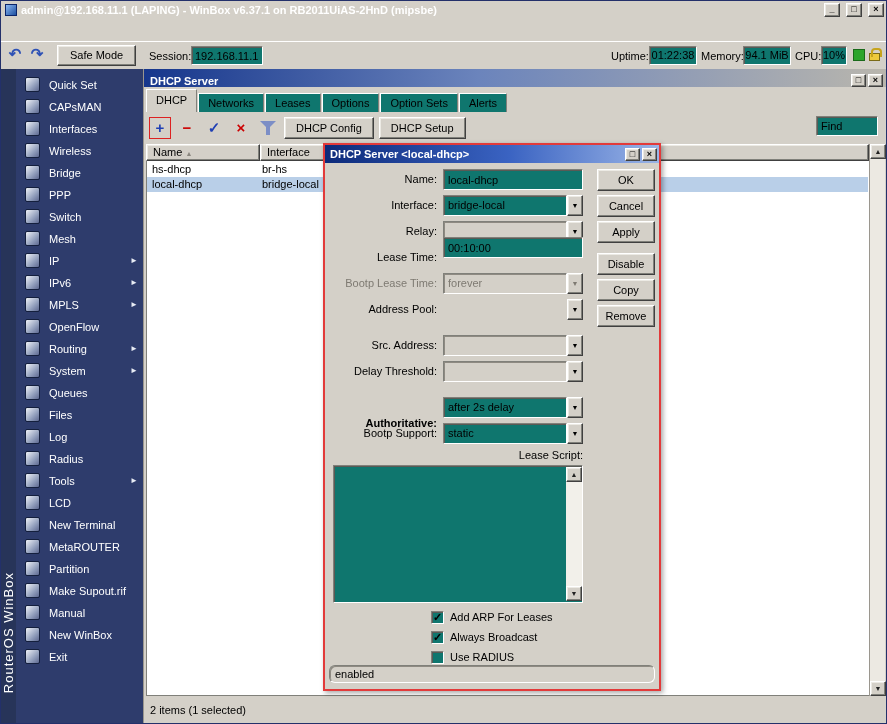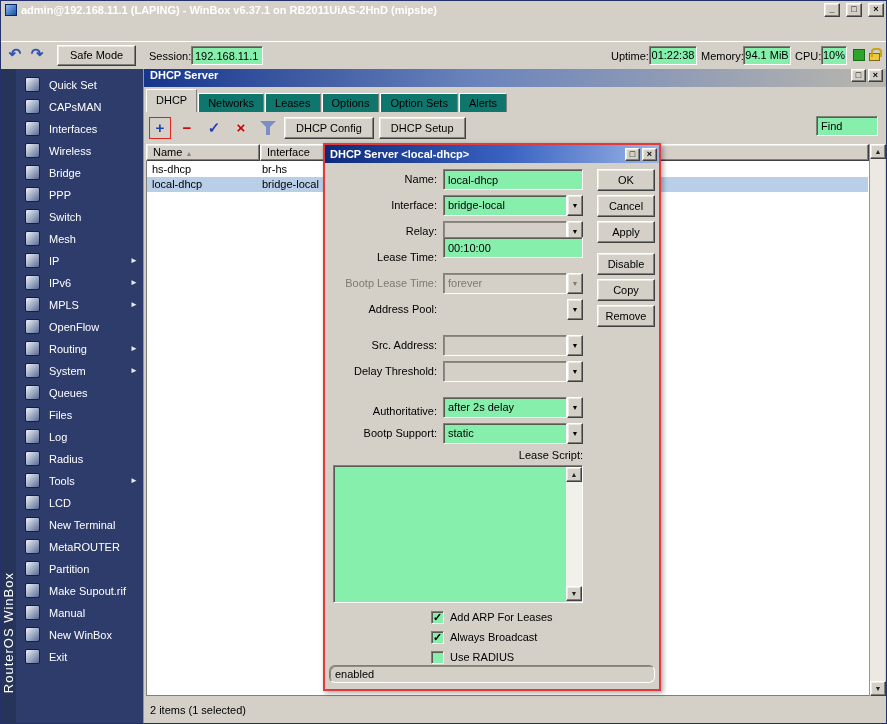--- a/index.html
+++ b/index.html
@@ -3,41 +3,41 @@
 <meta charset="utf-8">
 <style>
 *{margin:0;padding:0;box-sizing:border-box;font-family:"Liberation Sans",sans-serif;}
 body{background:#8a8a8a;}
 #win{position:relative;width:887px;height:724px;background:#d4d0c8;border:1px solid #23306a;overflow:hidden;font-size:11px;color:#000;}
 .abs{position:absolute;}
 .titlebar{left:0;top:0;width:100%;height:18px;color:#fff;font-weight:bold;display:flex;align-items:center;gap:4px;padding:0 2px 0 4px;}
 .app-ico{width:12px;height:12px;background:linear-gradient(135deg,#8cb8f2,#1c4fa0);border:1px solid #0a246a;flex:0 0 auto;}
 .title-text{flex:1;white-space:nowrap;overflow:hidden;font-size:11px;}
 .raised{background:#d4d0c8;border:1px solid #404040;border-top-color:#fff;border-left-color:#fff;box-shadow:inset -1px -1px 0 #80807a,inset 1px 1px 0 #eceae4;}
-.sunken{background:#86efac;border:1px solid #fff;border-top-color:#80807a;border-left-color:#80807a;box-shadow:inset 1px 1px 0 #5a5a55;}
+.sunken{background:#0f766e;border:1px solid #fff;border-top-color:#80807a;border-left-color:#80807a;box-shadow:inset 1px 1px 0 #5a5a55;}
 .sunken-gray{background:#d4d0c8;border:1px solid #fff;border-top-color:#80807a;border-left-color:#80807a;box-shadow:inset 1px 1px 0 #8e8a82;}
 .winbtn{width:16px;height:14px;font-size:9px;line-height:11px;text-align:center;font-weight:bold;color:#000;flex:0 0 auto;margin-left:2px;}
 .menubar{left:0;top:19px;width:100%;height:21px;display:flex;align-items:center;padding-left:2px;}
 .menu-item{padding:2px 9px;}
 .toolbar{left:0;top:40px;width:100%;height:28px;border-top:1px solid #fff;}
 .flat-ico{width:20px;height:22px;text-align:center;font-size:15px;line-height:20px;color:#2f52b5;font-weight:bold;}
 .tlabel{line-height:14px;}
 .tbox{height:19px;line-height:17px;text-align:center;overflow:hidden;padding:0 1px;}
 .greenbox{width:12px;height:12px;background:#2ca52c;border:1px solid #1a6a1a;}
 .lock{width:11px;height:8px;background:#edc93c;border:1px solid #7a6a16;}
 .lock::before{content:"";position:absolute;left:1px;top:-6px;width:7px;height:7px;border:2px solid #c7a41c;border-bottom:none;border-radius:4px 4px 0 0;}
 .sidebar{left:0;top:68px;width:142px;bottom:0;background:#2e3c6c;}
 .brandstrip{position:absolute;left:0;top:0;width:15px;height:100%;background:#273459;}
 .brand-text{position:absolute;bottom:30px;left:0;width:15px;color:#fff;font-size:13px;writing-mode:vertical-rl;transform:rotate(180deg);letter-spacing:1px;white-space:nowrap;}
 .side-items{position:absolute;left:15px;top:5px;right:0;}
 .side-item{height:22px;position:relative;color:#fff;line-height:22px;padding-left:33px;white-space:nowrap;}
 .side-item .ic{position:absolute;left:9px;top:3px;width:15px;height:15px;border:1px solid #141f3d;border-radius:2px;background:linear-gradient(135deg,#eef1f7,#93a0bd 60%,#5d6890);}
 .side-item .arr{position:absolute;right:5px;top:0;font-size:8px;color:#e8ecf4;}
 .main{left:142px;top:68px;right:0;bottom:0;background:#d4d0c8;border-left:1px solid #9a968e;}
-.child-title{left:0;top:0;width:100%;height:18px;background:linear-gradient(90deg,#16368c,#6b84bc 45%,#b9b6ad);color:#fff;font-weight:bold;display:flex;align-items:flex-start;padding:0 3px 0 6px;}
+.child-title{left:0;top:0;width:100%;height:18px;background:linear-gradient(90deg,#16368c,#6b84bc 45%,#b9b6ad);color:#fff;font-weight:bold;display:flex;align-items:flex-end;padding:0 3px 0 6px;}
 .spacer{flex:1;}
 .tabs{left:2px;top:20px;right:2px;height:23px;display:flex;align-items:flex-end;}
 .tab{height:19px;line-height:18px;padding:0 9px;background:#0f766e;border:1px solid #80807a;border-top-color:#fff;border-left-color:#fff;border-bottom:none;margin-right:1px;}
 .tab.active{height:23px;line-height:21px;background:#d4d0c8;position:relative;z-index:2;}
 .tb2{left:2px;top:45px;right:2px;height:28px;display:flex;align-items:center;gap:5px;padding-left:3px;}
 .tbtn{width:22px;height:22px;text-align:center;line-height:20px;font-size:15px;font-weight:bold;border:1px solid transparent;}
 .focus-red{border:1px solid #d22;}
 .blue{color:#1f3fb4;}.red{color:#c00;}
 .funnel{width:22px;height:22px;position:relative;}
 .funnel::before{content:"";position:absolute;left:3px;top:4px;width:0;height:0;border-left:8px solid transparent;border-right:8px solid transparent;border-top:8px solid #7c8ec6;}
@@ -211,21 +211,21 @@
     <div class="abs drop raised" style="top:154px;">▼</div>
 
     <div class="abs dlg-label" style="top:190px;">Src. Address:</div>
     <div class="abs combo-main sunken-gray" style="top:190px;"></div>
     <div class="abs drop raised" style="top:190px;">▼</div>
 
     <div class="abs dlg-label" style="top:216px;">Delay Threshold:</div>
     <div class="abs combo-main sunken-gray" style="top:216px;"></div>
     <div class="abs drop raised" style="top:216px;">▼</div>
 
-    <div class="abs dlg-label" style="top:256px;">Authoritative:</div>
+    <div class="abs dlg-label" style="top:268px;font-weight:bold;">Authoritative:</div>
     <div class="abs combo-main sunken" style="top:252px;">after 2s delay</div>
     <div class="abs drop raised" style="top:252px;">▼</div>
 
     <div class="abs dlg-label" style="top:278px;">Bootp Support:</div>
     <div class="abs combo-main sunken" style="top:278px;">static</div>
     <div class="abs drop raised" style="top:278px;">▼</div>
 
     <div class="abs" style="top:304px;left:150px;width:108px;text-align:right;height:16px;">Lease Script:</div>
     <div class="abs script-box sunken"></div>
     <div class="abs script-sb">

